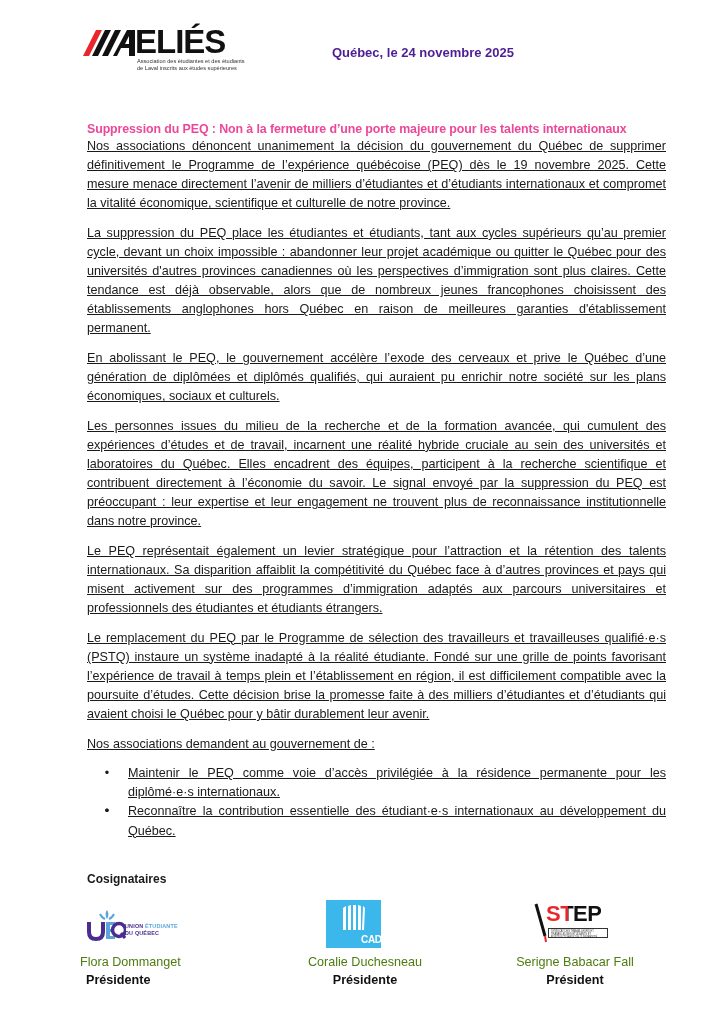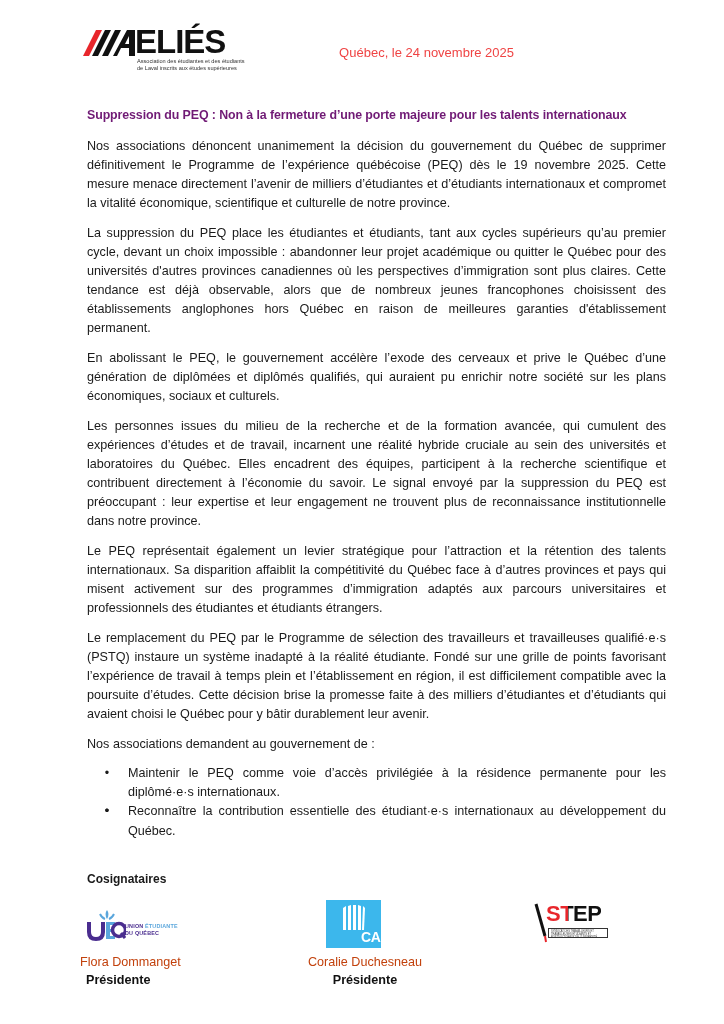--- a/index.html
+++ b/index.html
@@ -12,70 +12,71 @@
 
   
   .logo { position: absolute; left: 83px; top: 28px; width: 160px; height: 50px; }
   .logo svg { display: block; }
   .logo-sub {
     position: absolute; left: 137px; top: 58px; width: 130px;
     font-size: 5.6px; line-height: 7px; color: #333;
   }
   .date {
     position: absolute; right: 66px; top: 45px;
-    font-size: 13px; color: #ef4444;
+    font-size: 13px; color: #4c1d95; font-weight: bold;
   }
 
   
   .title {
-    position: absolute; left: 87px; top: 108px; width: 580px;
-    font-size: 12.4px; font-weight: bold; color: #701a75;
+    position: absolute; left: 87px; top: 122px; width: 580px;
+    font-size: 12.4px; font-weight: bold; color: #ec4899;
     white-space: nowrap; letter-spacing: -0.1px;
   }
 
   
   .body {
     position: absolute; left: 87px; top: 137px; width: 579px;
     font-size: 12.6px; line-height: 19.1px; text-align: justify;
     color: #1a1a1a;
+    text-decoration: underline;
   }
   .body p { margin: 0 0 10.5px 0; }
   .demands-intro { margin: 0 0 10px 0; }
   .demands { list-style: none; margin: 0; padding: 0 0 0 41px; }
   .demands li { position: relative; margin: 0; }
   .demands li .bullet {
     position: absolute; left: -26px; top: 0; width: 10px; text-align: center;
   }
 
   
   .cosign-label { position: absolute; left: 87px; top: 872px; font-size: 12px; font-weight: bold; }
   .sig {
     position: absolute; text-align: center; font-size: 12.6px; line-height: 18px;
   }
-  .sig .name { color: #c2410c; }
+  .sig .name { color: #4d7c0f; }
   .sig .role { font-weight: bold; color: #111; }
   .sig1 { left: 80px; top: 953px; width: 120px; text-align: left; }
   .sig1 .role { padding-left: 6px; }
   .sig2 { left: 290px; top: 953px; width: 150px; }
   .sig3 { left: 500px; top: 953px; width: 150px; }
 
   .ueq-logo { position: absolute; left: 86px; top: 908px; width: 110px; height: 36px; }
   .ueq-text {
     position: absolute; left: 125px; top: 923px; font-size: 5.4px; line-height: 6.8px;
     font-weight: bold; color: #4a2d8f; letter-spacing: 0.2px;
   }
   .ueq-text .accent { color: #5aa6dc; }
 
   .cadeul-logo {
     position: absolute; left: 326px; top: 900px; width: 55px; height: 48px;
     background: #3cb7ec;
   }
   .cadeul-text {
     position: absolute; left: 0; right: 0; bottom: 3px; text-align: center;
-    color: #fff; font-weight: bold; font-size: 14px; letter-spacing: -0.3px; padding-left: 35px;
+    color: #fff; font-weight: bold; font-size: 10px; letter-spacing: -0.3px; padding-left: 35px;
   }
 
   .step-logo { position: absolute; left: 530px; top: 902px; width: 90px; height: 44px; }
   .step-word {
     position: absolute; left: 546px; top: 901px; font-size: 22px; font-weight: bold;
     color: #111; letter-spacing: -0.5px; line-height: 26px;
   }
   .step-word .s { color: #e8262b; }
   .step-box {
     position: absolute; left: 548px; top: 928px; width: 60px; height: 10px;
@@ -170,14 +171,18 @@
   <div class="step-box">SYNDICAT DES TRAVAILLEURS ET TRAVAILLEUSES ÉTUDIANTS ET POSTDOCTORAUX DE L'UNIVERSITÉ LAVAL</div>
 
   <div class="sig sig1">
     <div class="name">Flora Dommanget</div>
     <div class="role">Présidente</div>
   </div>
   <div class="sig sig2">
     <div class="name">Coralie Duchesneau</div>
     <div class="role">Présidente</div>
   </div>
+  <div class="sig sig3">
+    <div class="name">Serigne Babacar Fall</div>
+    <div class="role">Président</div>
+  </div>
 
 </div>
 
 </body></html>

